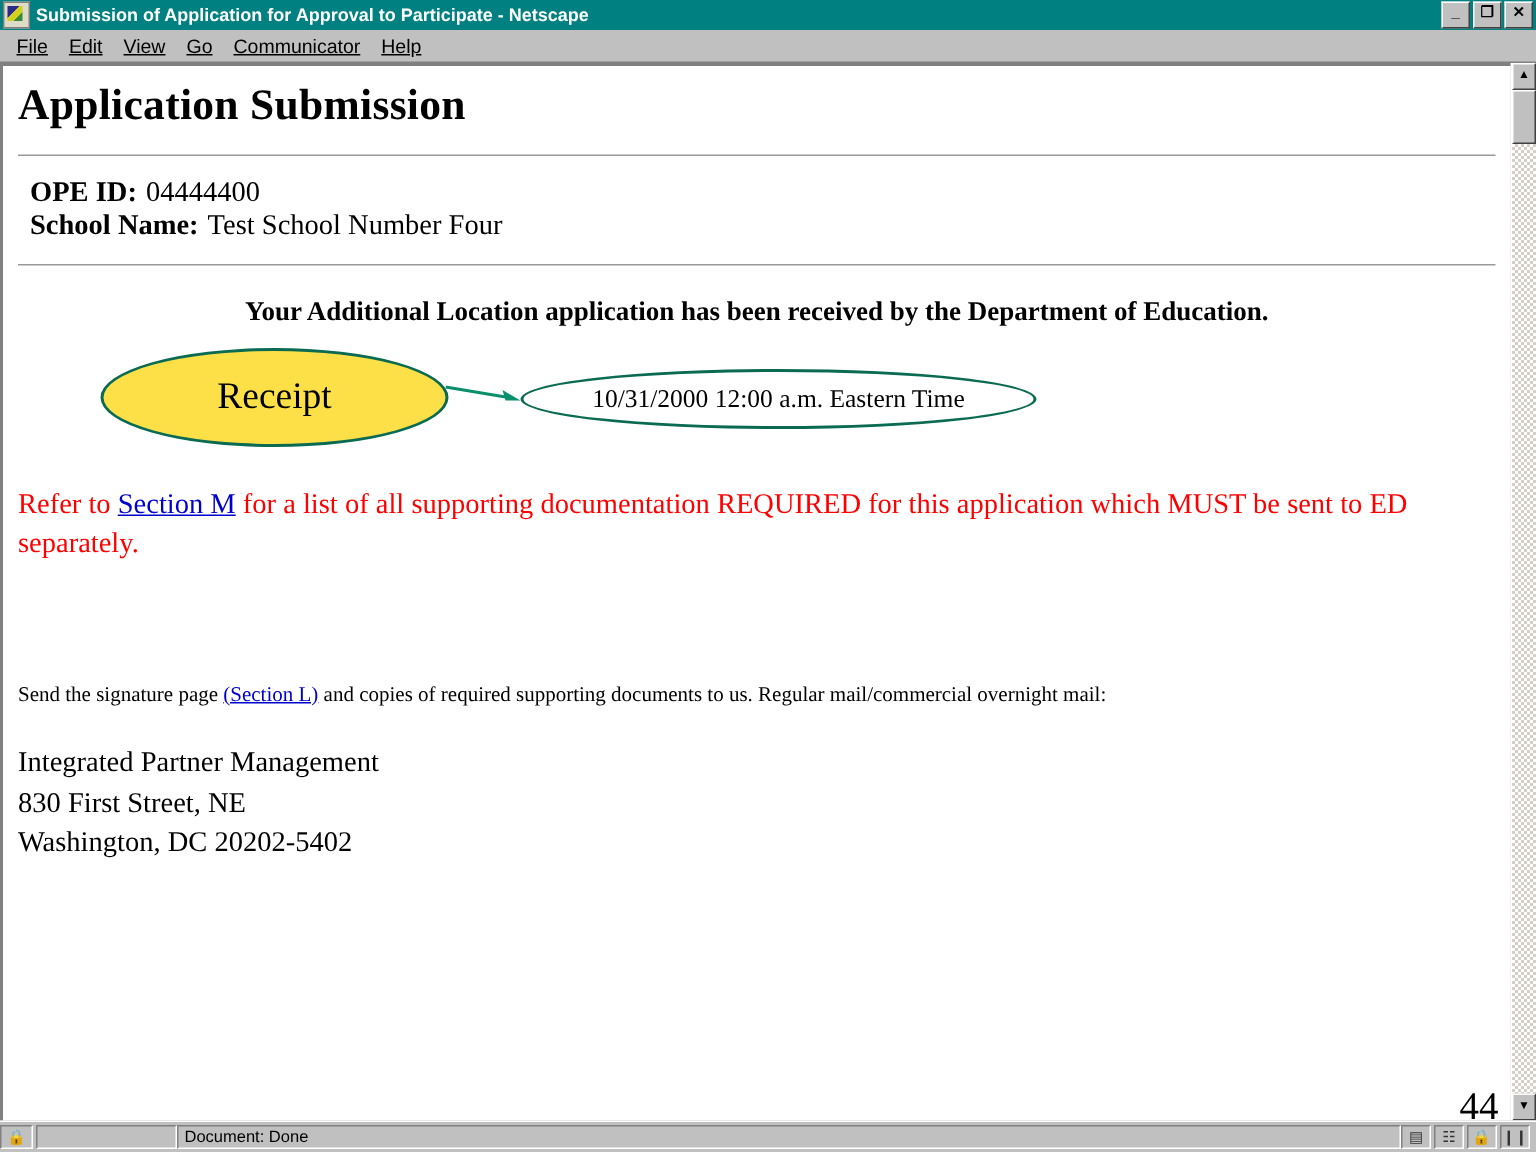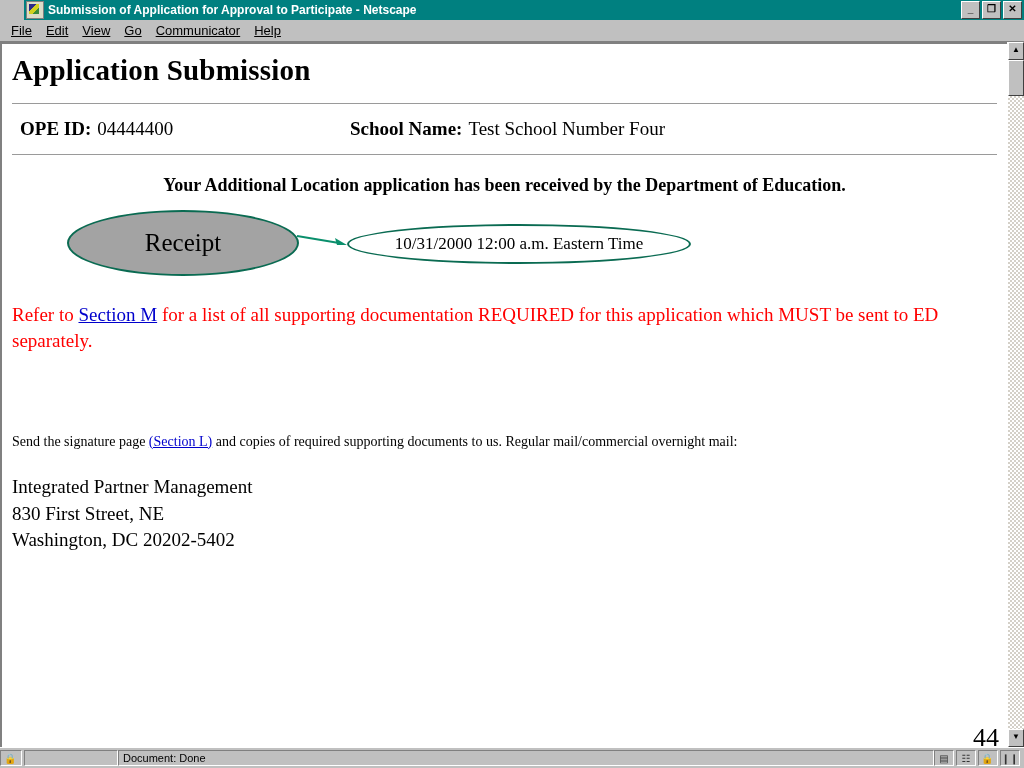--- a/index.html
+++ b/index.html
@@ -25,21 +25,20 @@
   .titlebar {
     height: 20px;
     background: #008080;
     display: flex;
     align-items: center;
     padding: 0 2px;
     color: #ffffff;
     font-size: 12px;
     font-weight: bold;
     font-family: "Liberation Sans", sans-serif;
-    margin-left: 24px;
   }
   .titlebar-icon {
     width: 16px;
     height: 16px;
     margin-right: 4px;
     background: #dcdcc8;
     border: 1px solid #808080;
     position: relative;
     flex: none;
   }
@@ -160,20 +159,21 @@
   hr.rule {
     border: none;
     border-top: 1px solid #9a9a9a;
     margin: 0 0 0 0;
   }
   .info-row {
     display: flex;
     padding: 14px 0 14px 8px;
     font-size: 19px;
     font-family: "Liberation Serif", serif;
+    flex-direction: column;
   }
   .info-label { font-weight: bold; }
   .info-val { font-weight: normal; margin-left: 6px; }
   .info-left { width: 330px; }
 
   .received-line {
     text-align: center;
     font-weight: bold;
     font-size: 18px;
     margin: 20px 0 0 0;
@@ -185,21 +185,21 @@
     height: 78px;
     margin-top: 8px;
   }
   .receipt-oval {
     position: absolute;
     left: 55px;
     top: 6px;
     width: 228px;
     height: 62px;
     border-radius: 50%;
-    background: #a3a3a3;
+    background: #fde047;
     border: 2px solid #0a6b52;
     display: flex;
     align-items: center;
     justify-content: center;
     font-family: "Liberation Serif", serif;
     font-size: 25px;
     color: #000000;
   }
   .timestamp-oval {
     position: absolute;

